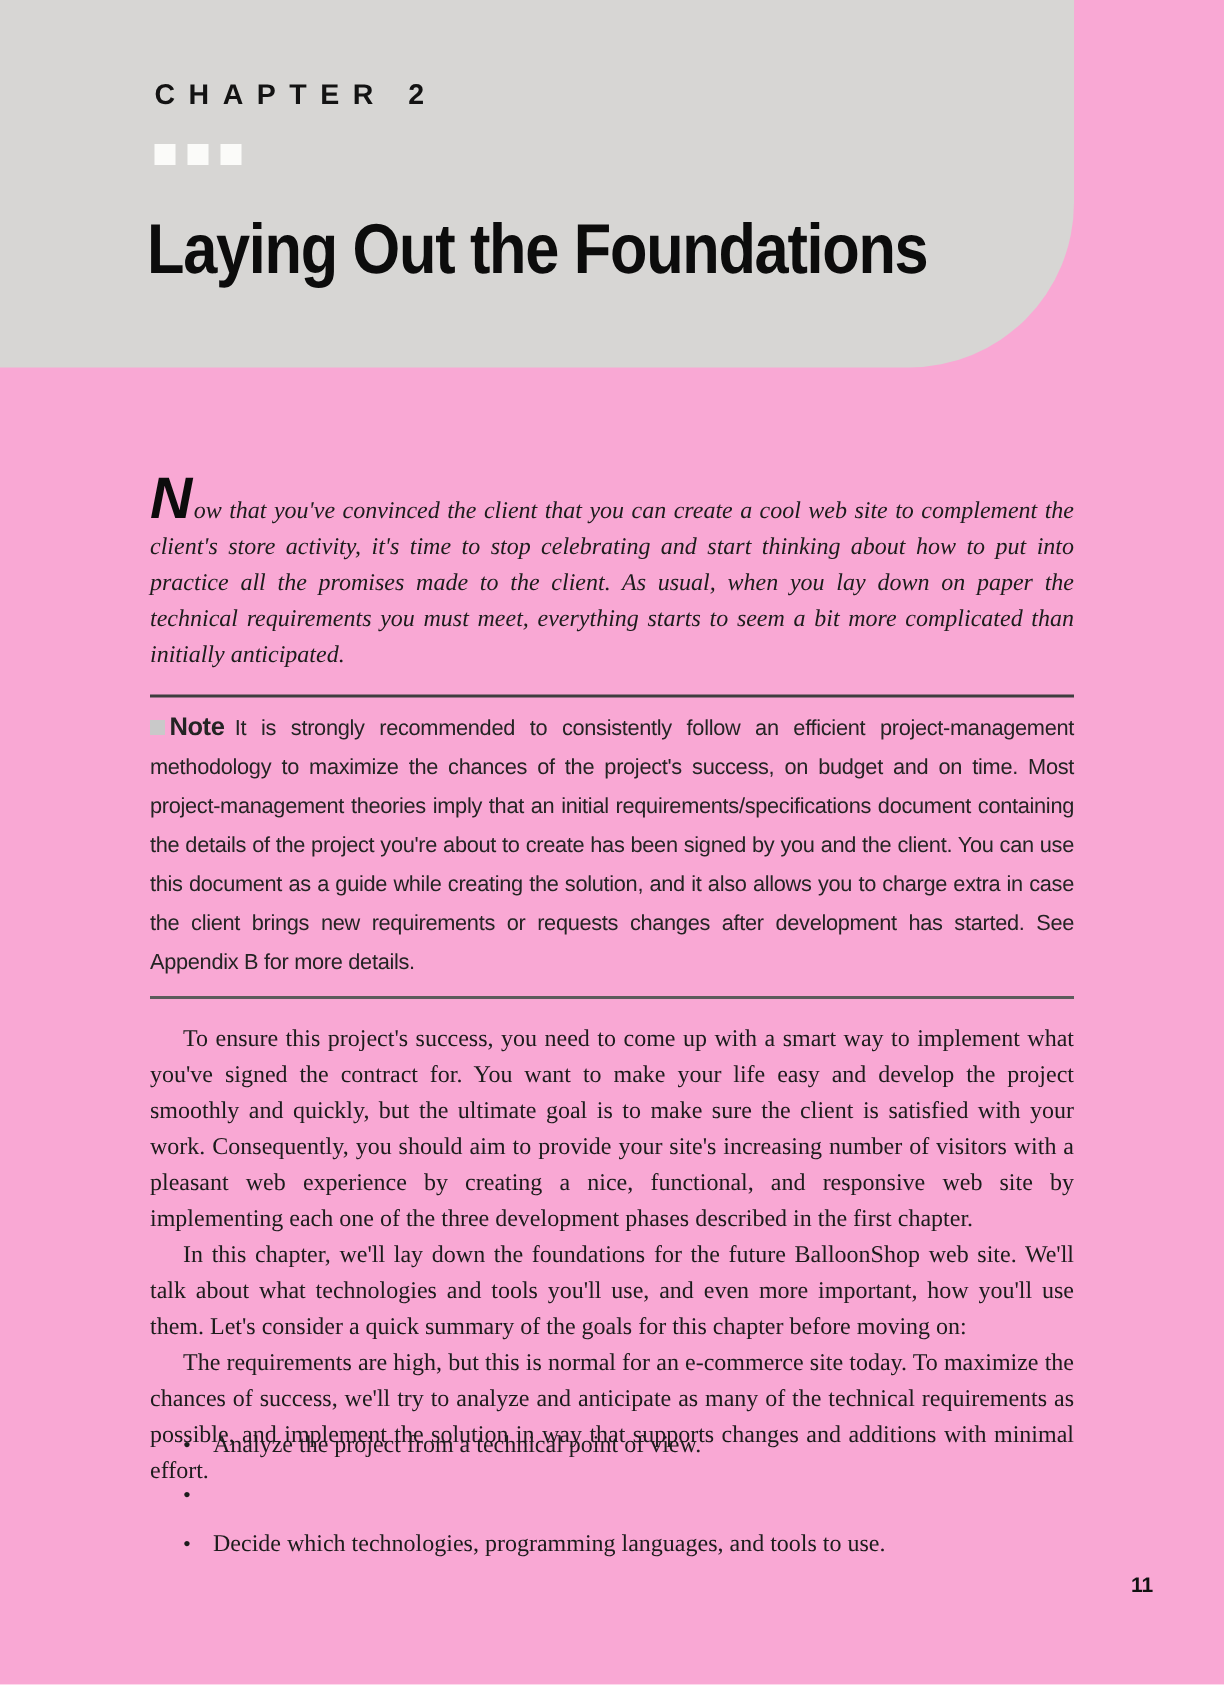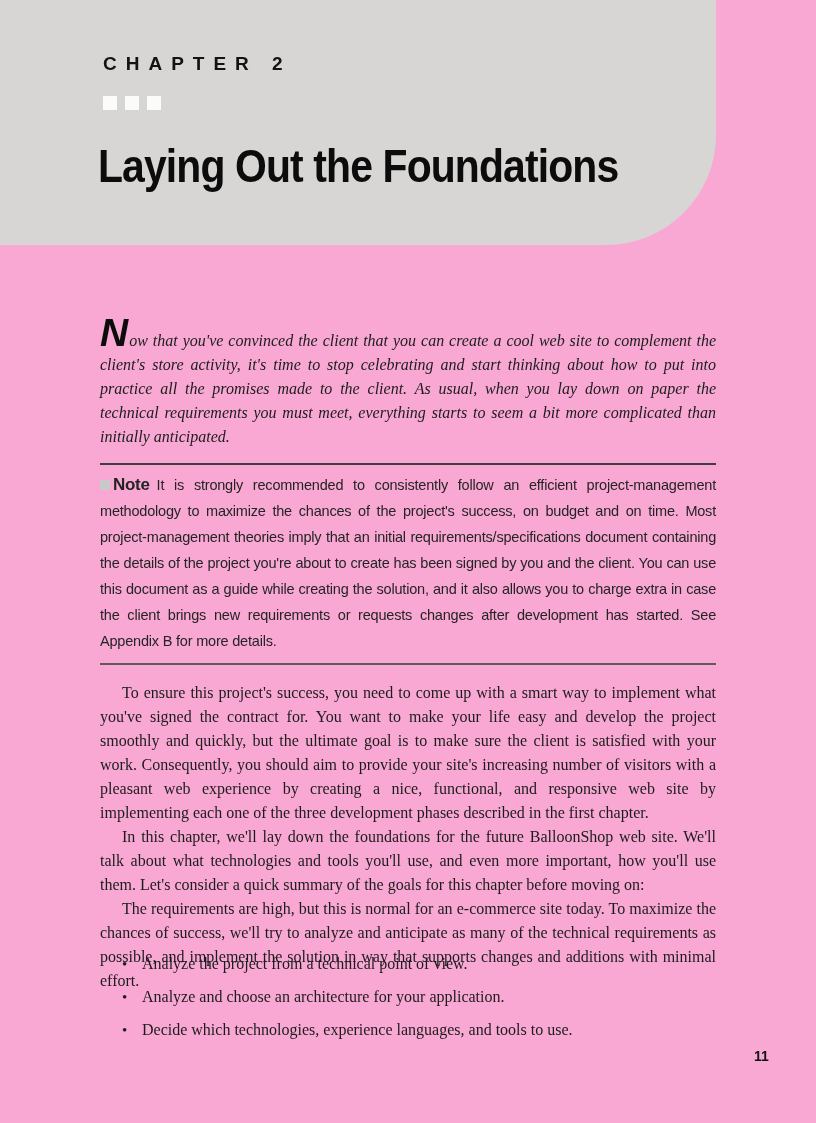--- a/index.html
+++ b/index.html
@@ -176,23 +176,22 @@
     <p>The requirements are high, but this is normal for an e-commerce site today. To maximize the chances of success, we'll try to analyze and anticipate as many of the technical requirements as possible, and implement the solution in way that supports changes and additions with minimal effort.</p>
   </div>
 
   <div class="goals">
     <div class="goal-item">
       <span class="bullet-glyph">•</span>
       <span>Analyze the project from a technical point of view.</span>
     </div>
     <div class="goal-item">
       <span class="bullet-glyph">•</span>
-      <span>Analyze and choose an architecture for your application.</span>
     </div>
     <div class="goal-item">
       <span class="bullet-glyph">•</span>
-      <span>Decide which technologies, experience languages, and tools to use.</span>
+      <span>Decide which technologies, programming languages, and tools to use.</span>
     </div>
   </div>
 
   <div class="page-number">11</div>
 
 </div>
 
 </body></html>

